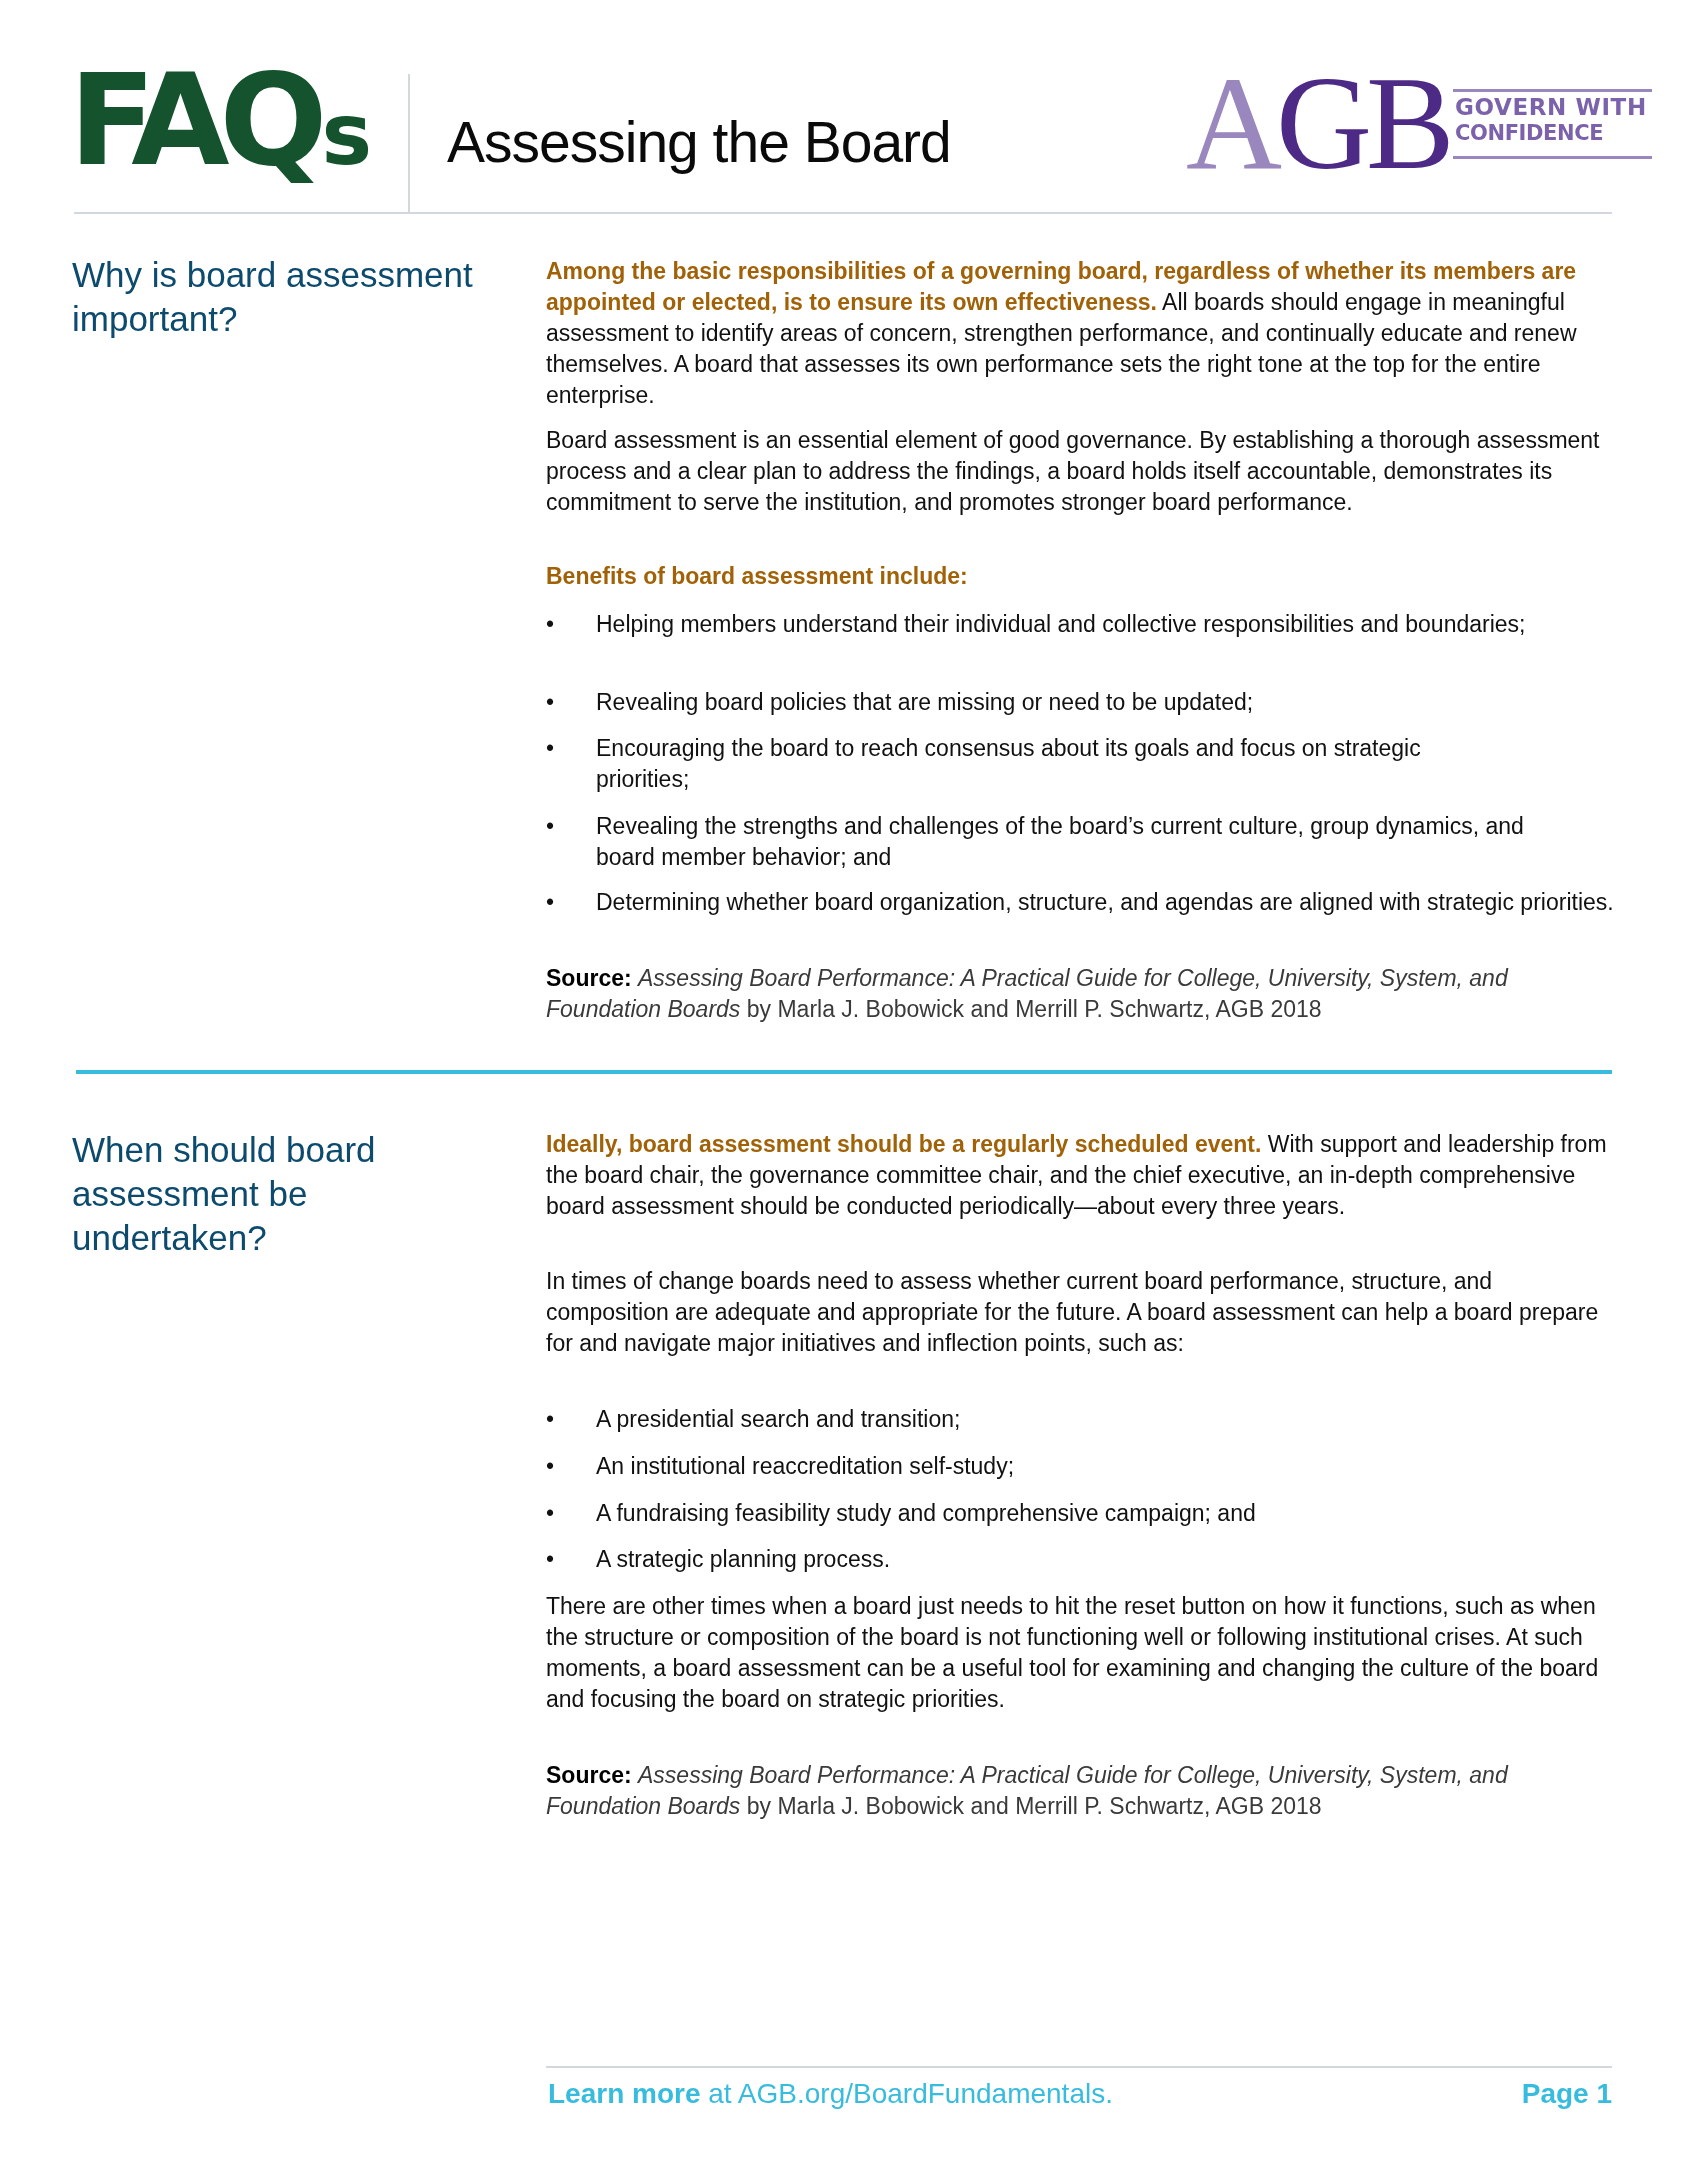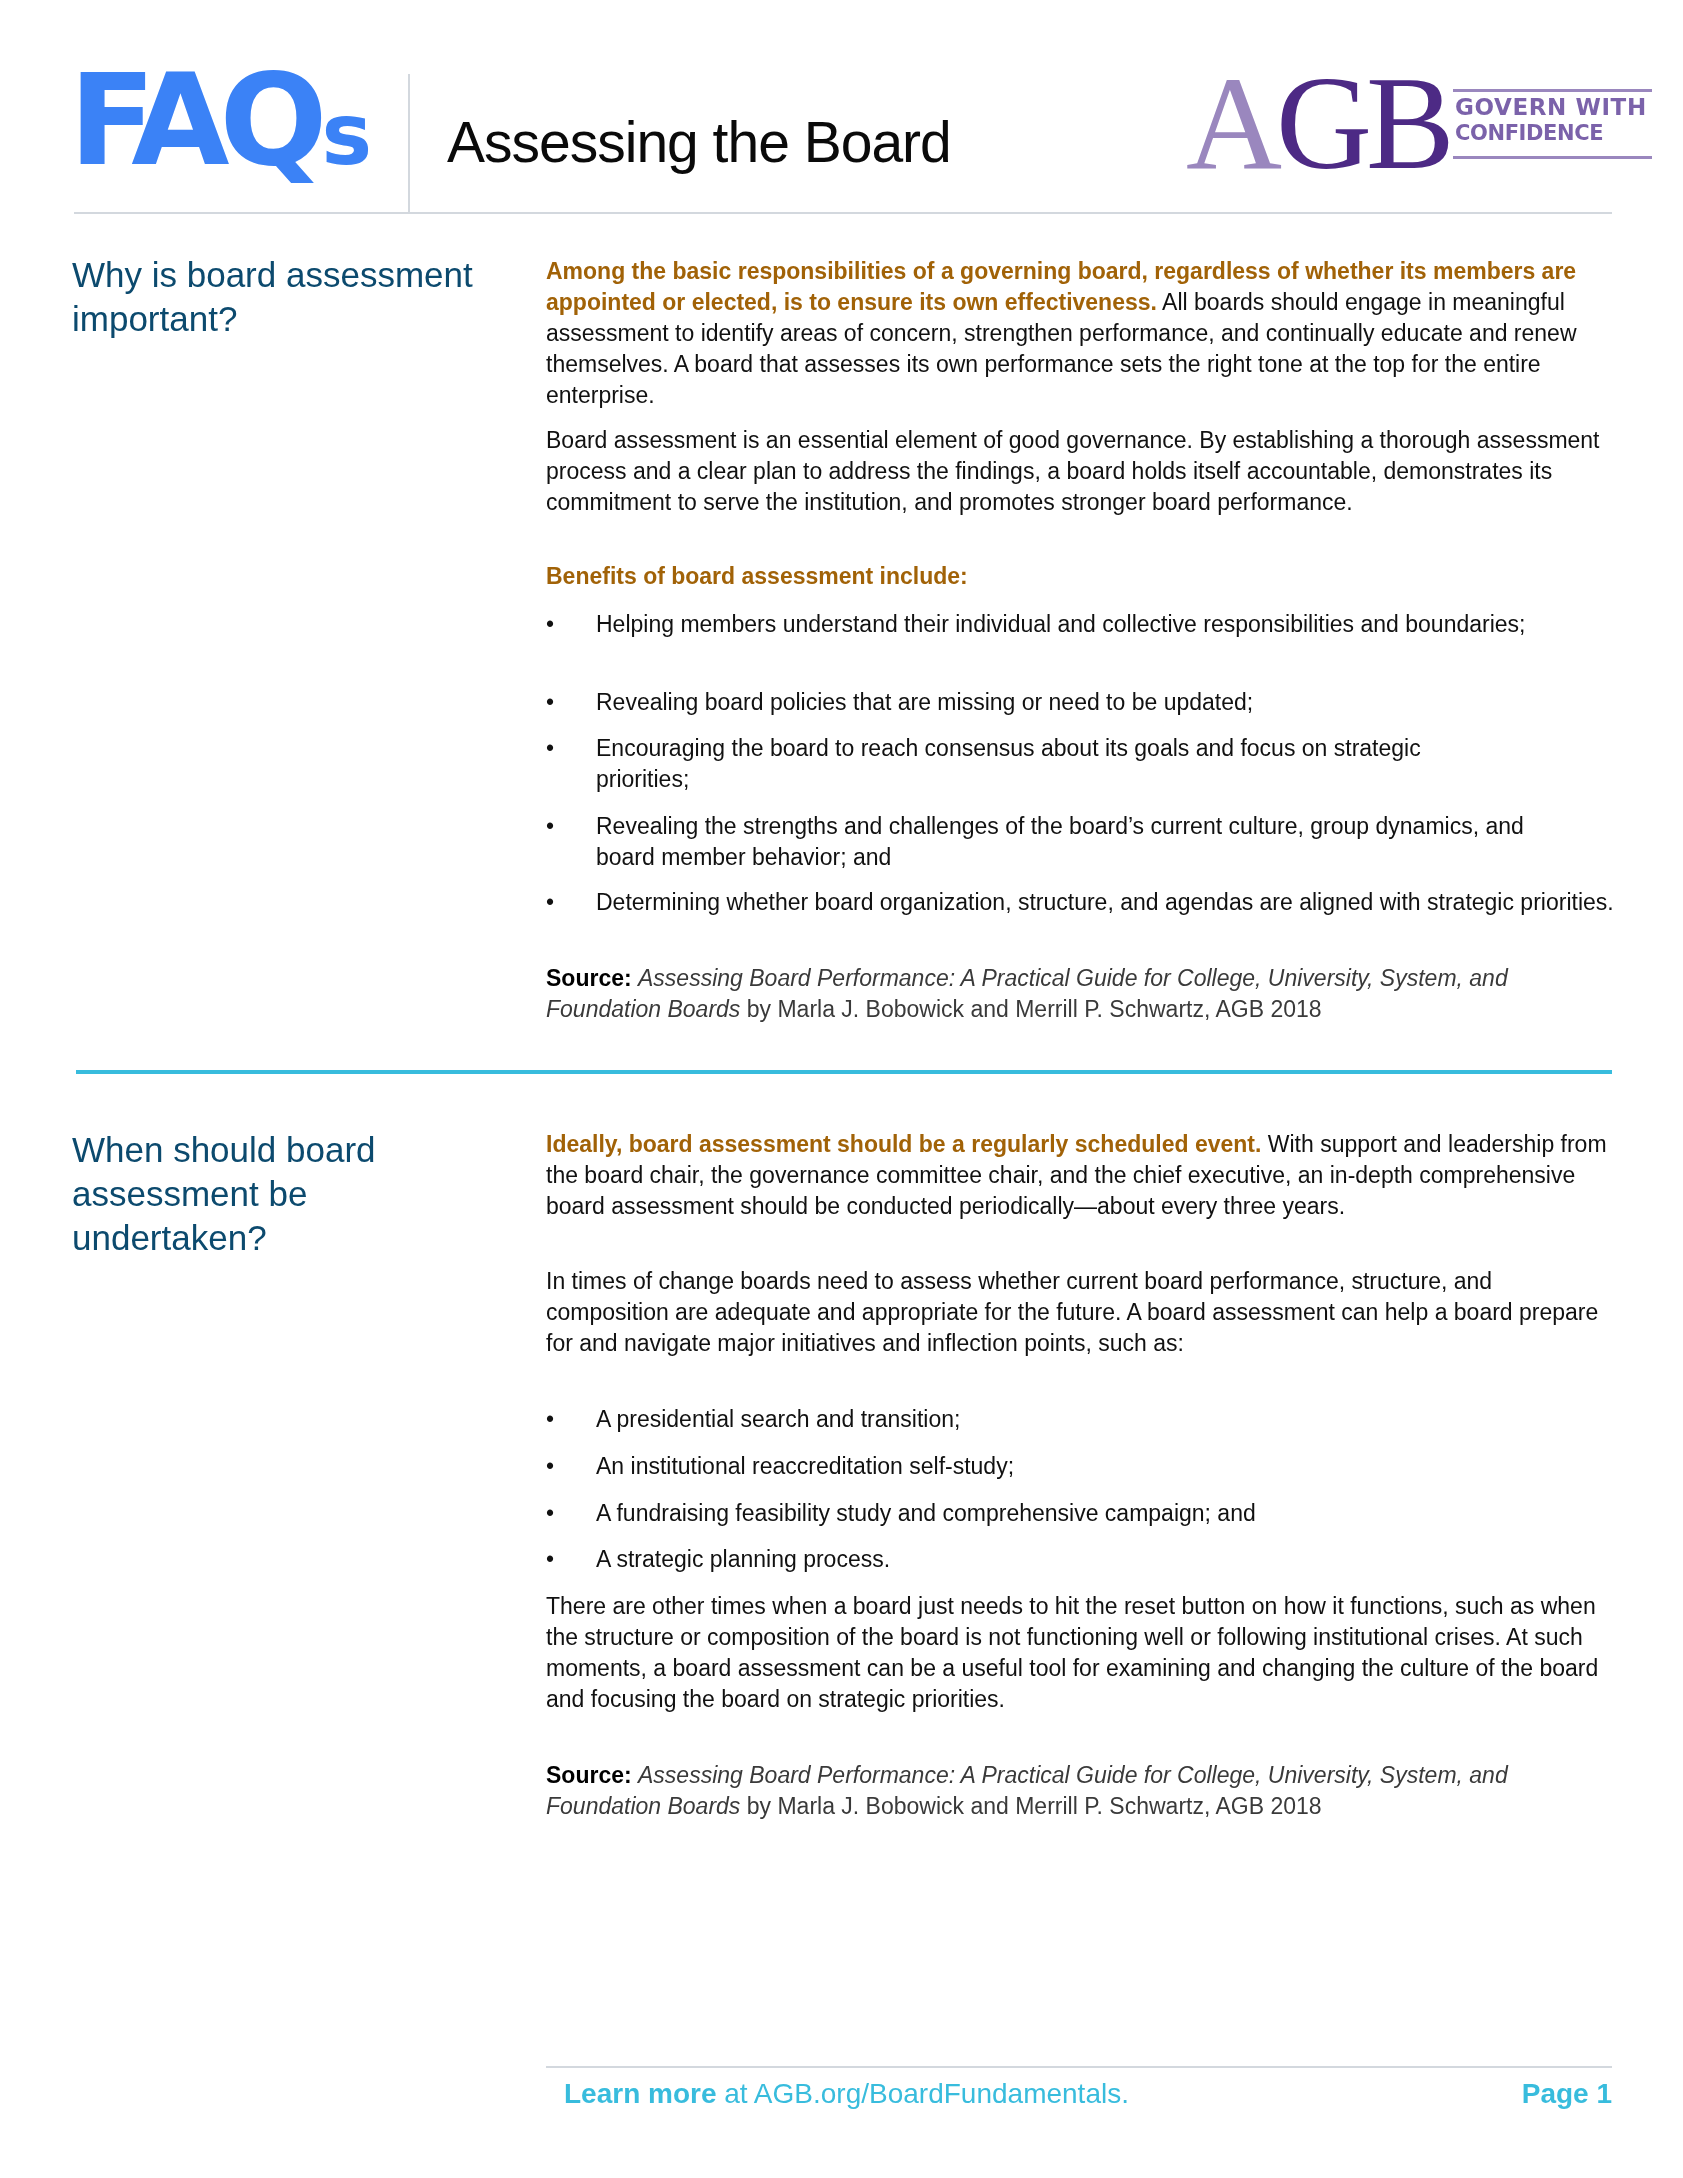--- a/index.html
+++ b/index.html
@@ -2,21 +2,21 @@
 <html><head>
 <meta charset="utf-8">
 <style>
   html, body { margin:0; padding:0; background:#ffffff; }
   body { width:1683px; height:2178px; position:relative; overflow:hidden;
          font-family:"Liberation Sans", sans-serif; color:#111111; }
   .abs { position:absolute; }
 
   
   #faqs { left:69px; top:51px; font-family:"DejaVu Sans", sans-serif; font-weight:bold;
-          font-size:127px; line-height:139px; color:#3b82f6; letter-spacing:-10px; white-space:nowrap; }
+          font-size:127px; line-height:139px; color:#14532d; letter-spacing:-10px; white-space:nowrap; }
   #faqs .small-s { font-size:85px; letter-spacing:0; margin-left:4px; }
   #header-divider { left:408px; top:74px; width:2px; height:139px; background:#D3D8DE; }
   #doc-title { left:447px; top:95px; font-size:57px; line-height:95px; color:#0a0a0a; white-space:nowrap; letter-spacing:-1px; }
   #header-rule { left:74px; top:212px; width:1538px; height:2px; background:#D3D8DE; }
 
   #agb-logo { left:1143px; top:69px; width:470px; height:109px;margin-left:43px; }
   #agb-letters { position:absolute; left:0; top:0; font-family:"Liberation Serif", serif;
                  font-size:133px; line-height:109px; letter-spacing:-6px; white-space:nowrap; }
   #agb-a { color:#9A87BE; }
   #agb-gb { color:#4D2A85; }
@@ -36,21 +36,21 @@
   .bullet-row .dot { position:absolute; left:0; top:0; width:20px; }
   .bullet-row .btext { position:absolute; left:50px; top:0; width:990px; }
   .src-label { font-weight:bold; color:#000; }
   .src-italic { font-style:italic; color:#3a3a3a; }
   .src-rest { color:#3a3a3a; }
 
   #section-rule { left:76px; top:1070px; width:1536px; height:4px; background:#38BCDD; }
 
   
   #footer-rule { left:546px; top:2066px; width:1066px; height:2px; background:#D3D8DE; }
-  #footer-left { left:564px; top:2077px; font-size:28px; line-height:34px; color:#38BCDD; white-space:nowrap; }
+  #footer-left { left:548px; top:2077px; font-size:28px; line-height:34px; color:#38BCDD; white-space:nowrap; }
   #footer-left b { font-weight:bold; }
   #footer-right { right:71px; top:2077px; font-size:28px; line-height:34px; color:#38BCDD; font-weight:bold; white-space:nowrap; }
 </style>
 </head>
 <body>
 
 <div id="faqs" class="abs"><span>FAQ</span><span class="small-s">s</span></div>
 <div id="header-divider" class="abs"></div>
 <div id="doc-title" class="abs">Assessing the Board</div>
 

